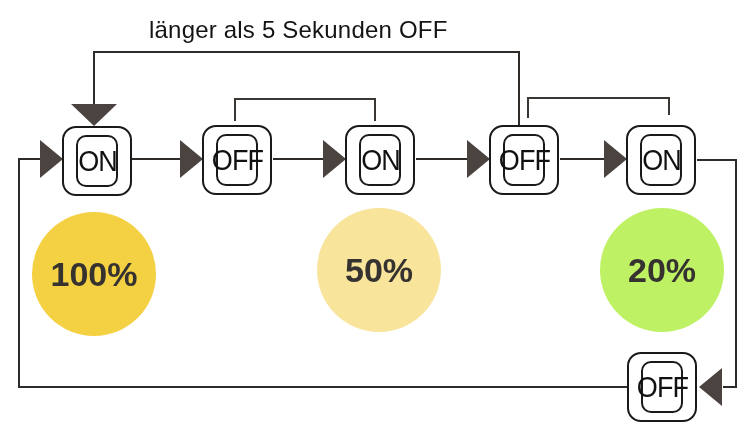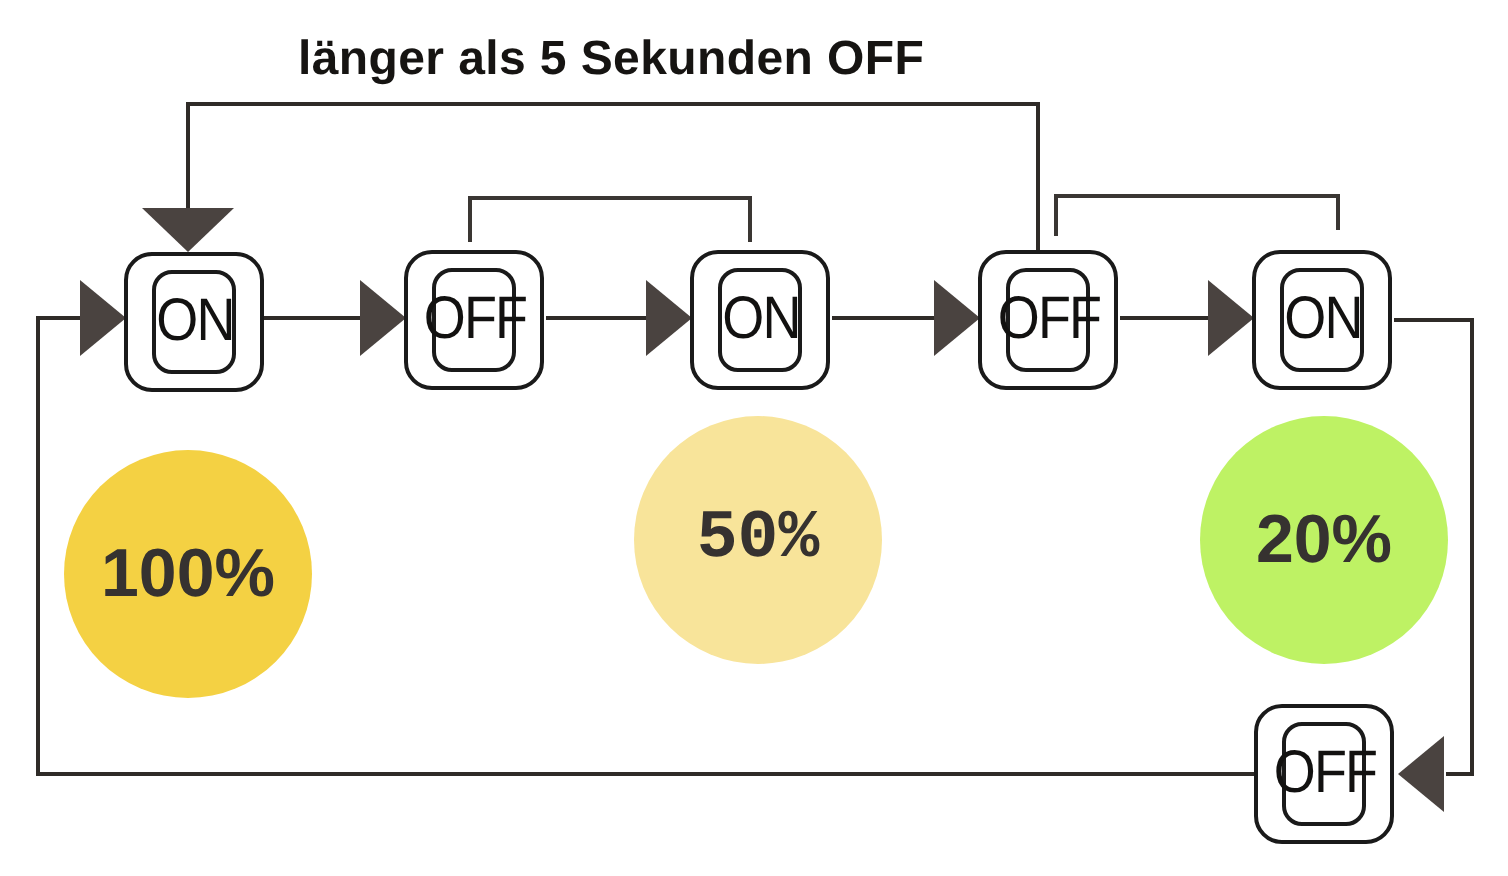--- a/index.html
+++ b/index.html
@@ -13,21 +13,21 @@
   }
   .connector-layer {
     position: absolute;
     left: 0; top: 0;
     width: 754px; height: 438px;
   }
   .annotation {
     position: absolute;
     left: 149px; top: 16px;
     font-size: 24px;
-    font-weight: 700;
+    font-weight: 400;
     letter-spacing: 0.2px;
     color: #161412;
     white-space: nowrap;
   }
   .btn {
     position: absolute;
     box-sizing: border-box;
     width: 70px; height: 70px;
     border: 2.5px solid #1a1a1a;
     border-radius: 14px;
@@ -60,21 +60,21 @@
     font-size: 34px;
     font-weight: 700;
     color: #363230;
   }
   .pos-on100  { left: 62px;  top: 126px; }
   .pos-off1   { left: 202px; top: 125px; }
   .pos-on50   { left: 345px; top: 125px; }
   .pos-off2   { left: 489px; top: 125px; }
   .pos-on20   { left: 626px; top: 125px; }
   .pos-offend { left: 627px; top: 352px; }
-  .pos-c100 { left: 32px;  top: 225px; }
+  .pos-c100 { left: 32px;  top: 212px; }
   .pos-c50  { left: 317px; top: 208px; }
   .pos-c20  { left: 600px; top: 208px; }
 </style>
 </head>
 <body>
 
 <div class="canvas">
 
   <svg class="connector-layer" viewBox="0 0 754 438" xmlns="http://www.w3.org/2000/svg">
 
@@ -139,21 +139,21 @@
   <div class="btn pos-offend">
     <div class="btn-inner">
       <span class="btn-label">OFF</span>
     </div>
   </div>
 
   <div class="level-circle pos-c100" style="background-color: rgb(244, 209, 67);">
     <span class="level-label">100%</span>
   </div>
 
-  <div class="level-circle pos-c50" style="background-color: rgb(248, 228, 154); font-family: Liberation Mono, monospace;">
+  <div class="level-circle pos-c50" style="background-color: rgb(248, 228, 154);">
     <span class="level-label">50%</span>
   </div>
 
   <div class="level-circle pos-c20" style="background-color: #bef264;">
     <span class="level-label">20%</span>
   </div>
 
 </div>
 
 </body></html>

